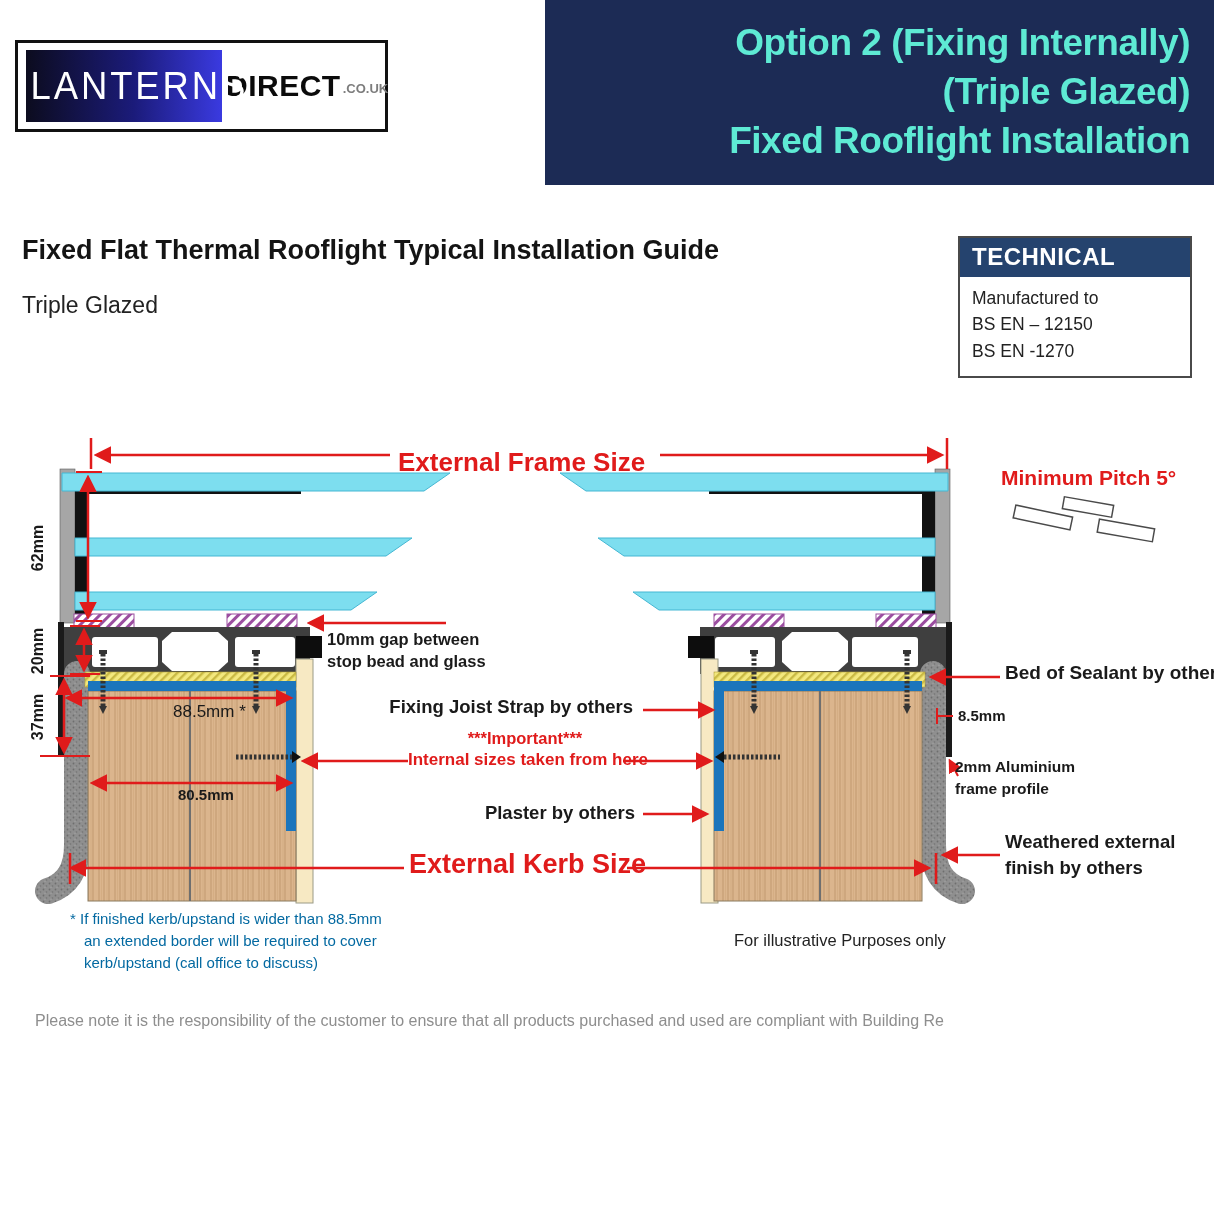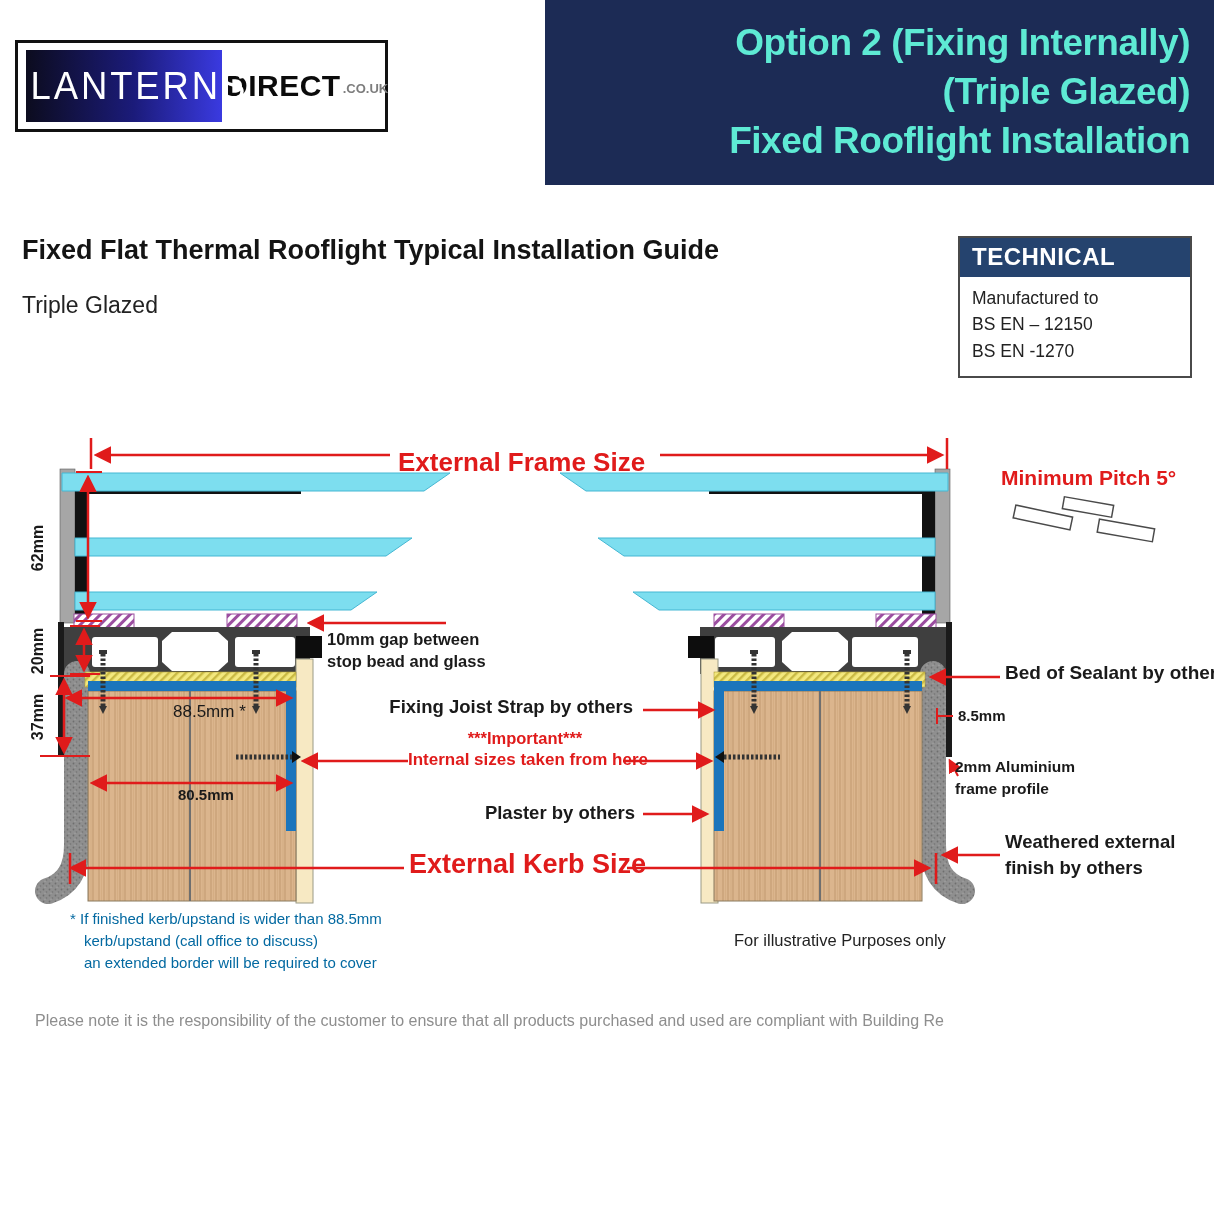--- a/index.html
+++ b/index.html
@@ -250,18 +250,18 @@
   <div>2mm Aluminium</div>
   <div>frame profile</div>
 </div>
 <div class="lbl weathered">
   <div>Weathered external</div>
   <div>finish by others</div>
 </div>
 
 <div class="abs footnote">
   <div>* If finished kerb/upstand is wider than 88.5mm</div>
+  <div class="ind">an extended border will be required to cover</div>
   <div class="ind">kerb/upstand (call office to discuss)</div>
-  <div class="ind">an extended border will be required to cover</div>
 </div>
 <div class="abs illus">For illustrative Purposes only</div>
 
 <div class="abs footer-note">Please note it is the responsibility of the customer to ensure that all products purchased and used are compliant with Building Re</div>
 
 </body></html>

